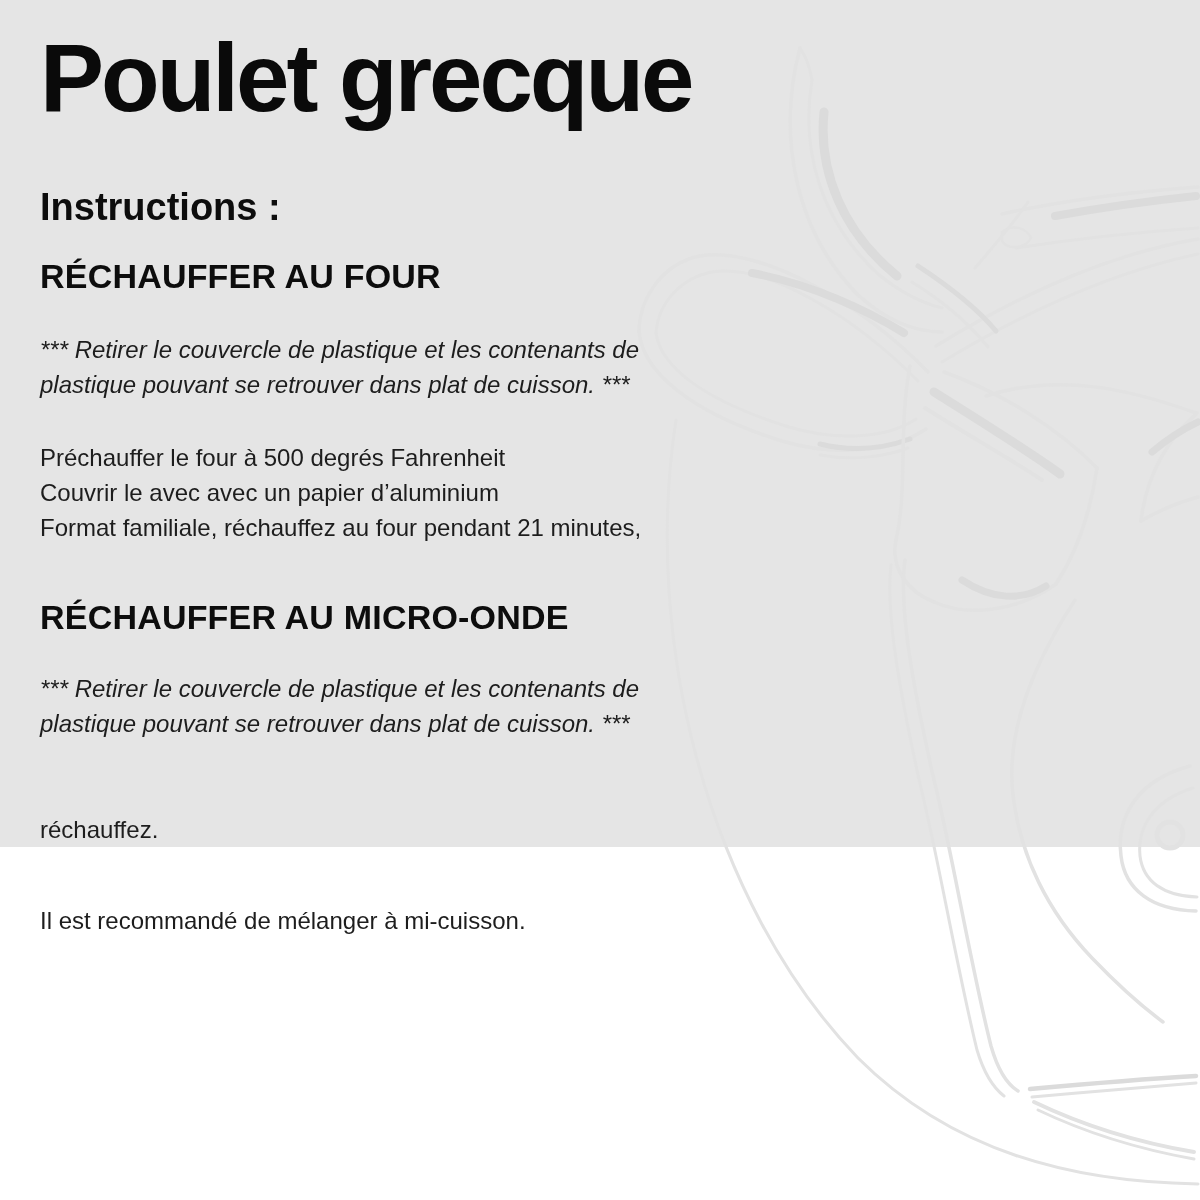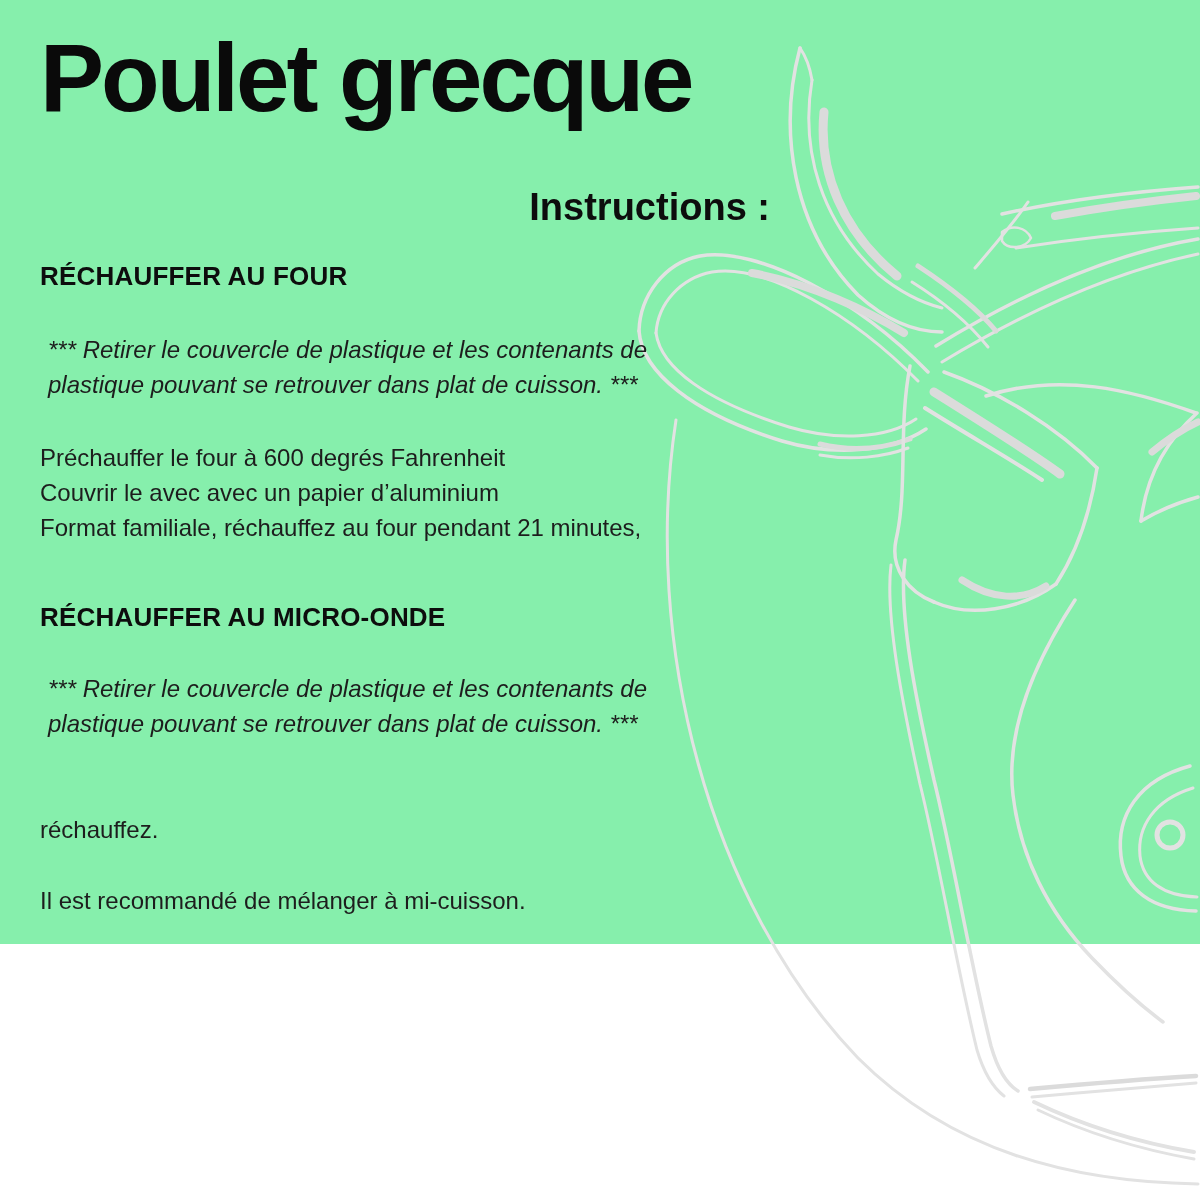--- a/index.html
+++ b/index.html
@@ -4,22 +4,22 @@
 <style>
   * { margin: 0; padding: 0; box-sizing: border-box; }
   html, body {
     width: 1200px; height: 1200px;
     background: #ffffff;
     font-family: "Liberation Sans", sans-serif;
     overflow: hidden;
   }
   .page {
     position: relative;
-    width: 1200px; height: 944px;
-    background: #86efac;
+    width: 1200px; height: 847px;
+    background: #e5e5e5;
   }
   .watermark {
     position: absolute;
     top: 0; left: 0;
     width: 1200px; height: 1200px;
     z-index: 0;
     pointer-events: none;
   }
   .content {
     position: absolute;
@@ -36,37 +36,36 @@
     letter-spacing: -3px;
     color: #0a0a0a;
     white-space: nowrap;
   }
   h2.instructions {
     margin-top: 54px;
     font-size: 38px;
     line-height: 46px;
     font-weight: bold;
     color: #0d0d0d;
-    text-align: right;
   }
   h3.section-heading {
-    font-size: 26px;
+    font-size: 34px;
     line-height: 32px;
     font-weight: bold;
     color: #0d0d0d;
     letter-spacing: 0.2px;
   }
   .sec-oven .section-heading   { margin-top: 30px; }
   .sec-micro .section-heading  { margin-top: 56px; }
   p { font-size: 24px; line-height: 35px; color: #1d1d1d; }
-  p.warning { margin-top: 38px; font-style: italic; margin-left: 8px; }
+  p.warning { margin-top: 38px; font-style: italic; }
   .sec-oven p.warning { margin-top: 40px; }
   p.body-text { margin-top: 38px; }
   .sec-micro p.body-text { margin-top: 36px; }
-  p.note-text { margin-top: 36px; }
+  p.note-text { margin-top: 56px; }
   .wm-stroke  { fill: none; stroke: #e2e2e2; stroke-linecap: round; stroke-linejoin: round; }
   .wm-thick   { fill: none; stroke: #dbdbdb; stroke-linecap: round; stroke-linejoin: round; }
 </style>
 </head>
 <body>
 
 <div class="page">
 
   <svg class="watermark" viewBox="0 0 1200 1200" xmlns="http://www.w3.org/2000/svg" role="presentation">
     <g>
@@ -132,21 +131,21 @@
   </svg>
 
   <main class="content">
     <h1 class="title">Poulet grecque</h1>
 
     <h2 class="instructions">Instructions :</h2>
 
     <section class="sec-oven">
       <h3 class="section-heading">RÉCHAUFFER AU FOUR</h3>
       <p class="warning"><span>*** Retirer le couvercle de plastique et les contenants de</span><br><span>plastique pouvant se retrouver dans plat de cuisson. ***</span></p>
-      <p class="body-text"><span>Préchauffer le four à 600 degrés Fahrenheit</span><br><span>Couvrir le avec avec un papier d’aluminium</span><br><span>Format familiale, réchauffez au four pendant 21 minutes,</span><br></p>
+      <p class="body-text"><span>Préchauffer le four à 500 degrés Fahrenheit</span><br><span>Couvrir le avec avec un papier d’aluminium</span><br><span>Format familiale, réchauffez au four pendant 21 minutes,</span><br></p>
     </section>
 
     <section class="sec-micro">
       <h3 class="section-heading">RÉCHAUFFER AU MICRO-ONDE</h3>
       <p class="warning"><span>*** Retirer le couvercle de plastique et les contenants de</span><br><span>plastique pouvant se retrouver dans plat de cuisson. ***</span></p>
       <p class="body-text"><br><span>réchauffez.</span></p>
       <p class="note-text"><span>Il est recommandé de mélanger à mi-cuisson.</span></p>
     </section>
   </main>
 

